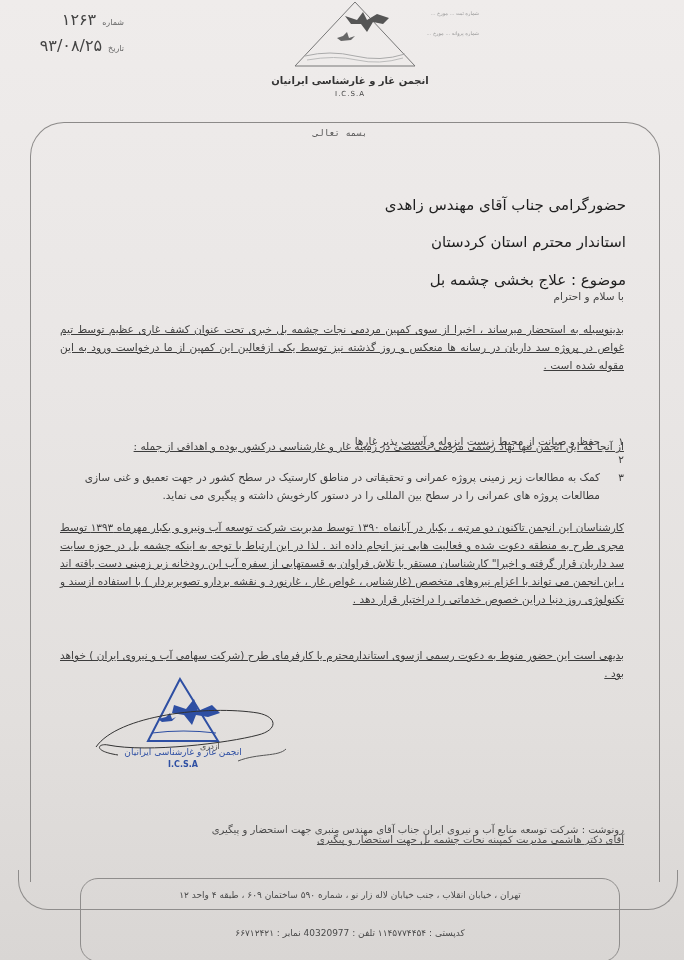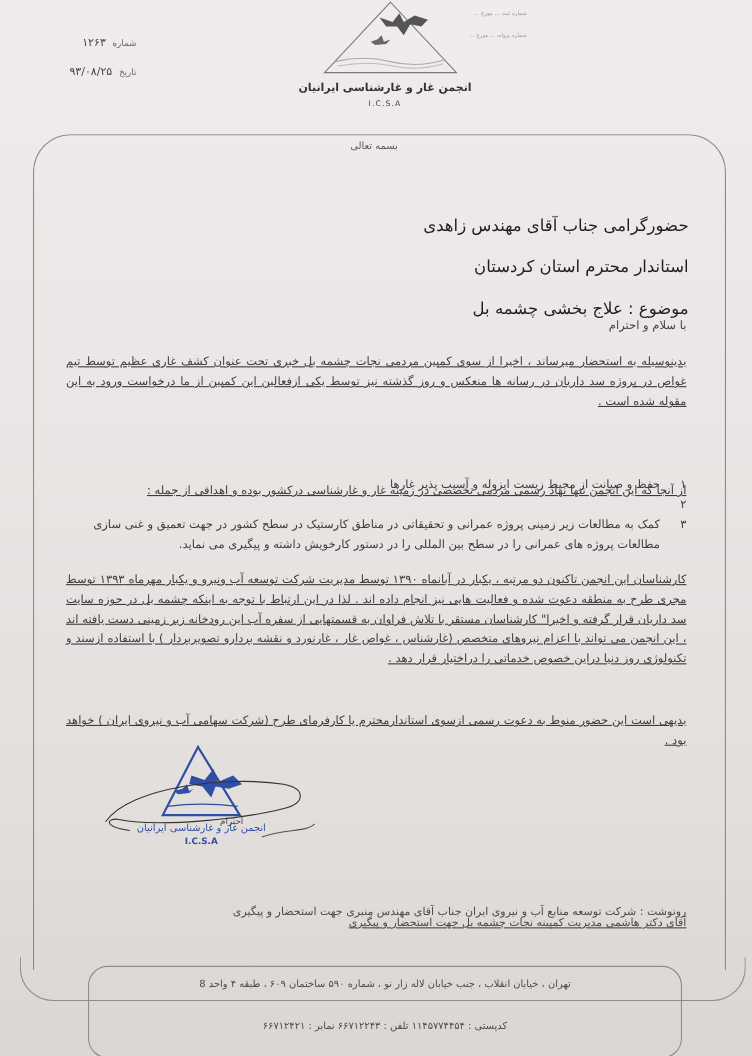--- a/index.html
+++ b/index.html
@@ -6,33 +6,33 @@
   body {
     width:684px; height:960px; overflow:hidden; position:relative;
     background: linear-gradient(180deg,#efeceb 0%,#e9e6e5 40%,#e2dfdd 75%,#d9d6d4 100%);
     font-family:"DejaVu Sans", sans-serif; color:#2b2b2b;
   }
   .abs { position:absolute; }
   
   .hdr-left { left:14px; top:10px; width:110px; direction:rtl; font-size:10px; color:#555; }
   .hdr-left .row { display:flex; gap:6px; align-items:baseline; justify-content:flex-start; height:26px; }
   .hdr-left .lbl { font-size:8px; color:#666; }
-  .hdr-left .val { font-size:10px; letter-spacing:0.5px; color:#444;margin-top:24px; }
+  .hdr-left .val { font-size:16px; letter-spacing:0.5px; color:#444; }
   .hdr-right { right:205px; top:10px; width:110px; font-size:5px; color:#999; direction:rtl; }
   .hdr-right div { height:20px; white-space:nowrap; }
   .logo { left:285px; top:0; width:140px; height:96px; }
   .org-name { left:255px; top:75px; width:190px; text-align:center; font-size:10px; font-weight:bold; color:#333; }
   .org-abbr { left:255px; top:90px; width:190px; text-align:center; font-size:7px; color:#444; letter-spacing:1px; direction:ltr; }
   
   .frame {
     left:30px; top:122px; width:630px; height:760px;
     border:1.4px solid #8c8a89; border-bottom:none; border-radius:34px 34px 0 0;
     box-sizing:border-box;
   }
-  .bismillah { left:300px; top:128px; width:80px; text-align:center; font-size:9px; color:#555; }
+  .bismillah { left:300px; top:128px; width:80px; text-align:center; font-size:9px; color:#555;font-family:Liberation Mono, monospace; }
   .addr { right:58px; font-weight:normal; font-size:15px; color:#1e1e1e; white-space:nowrap;margin-top:28px; }
   .p { right:60px; left:60px; font-size:10.5px; line-height:18px; color:#3d3d3d; text-align:justify; direction:rtl;text-decoration:underline; }
   .salam { right:60px; top:290px; font-size:10.5px; color:#444; }
   ol.list { list-style:none; margin:0; padding:0; right:60px; left:60px; top:432px; font-size:10.5px; line-height:18px; color:#3d3d3d; }
   ol.list li { display:flex; gap:14px; }
   ol.list .num { width:10px; flex:none; }
   
   .stamp { left:88px; top:675px; width:200px; height:100px; }
   .cc { right:60px; left:150px; font-size:10px; color:#4a4a4a; line-height:28px; }
   
@@ -107,20 +107,20 @@
 <svg class="abs stamp" viewBox="0 0 200 100">
   <polygon points="92,4 60,66 130,66" fill="none" stroke="#2e4fa3" stroke-width="2"></polygon>
   <path d="M86,30 L98,34 L106,24 L110,36 L124,30 L132,38 L120,42 L108,40 L104,50 L96,40 L84,38 Z" fill="#2e4fa3"></path>
   <path d="M70,44 L78,42 L82,38 L84,44 L88,42 L84,46 L74,47 Z" fill="#2e4fa3"></path>
   <path d="M64,58 Q95,54 128,58" stroke="#2e4fa3" fill="none" stroke-width="1.2"></path>
   <text x="95" y="80" font-size="9" fill="#2e4fa3" text-anchor="middle" font-family="DejaVu Sans, sans-serif">انجمن غار و غارشناسی ایرانیان</text>
   <text x="95" y="92" font-size="8" fill="#2e4fa3" text-anchor="middle" font-family="DejaVu Sans, sans-serif" font-weight="bold">I.C.S.A</text>
   <path d="M8,72 C30,40 120,30 170,38 C190,42 190,55 170,60 C140,68 60,78 20,70 C10,68 4,76 30,80" fill="none" stroke="#333" stroke-width="1"></path>
   <path d="M150,86 C170,78 190,82 198,74" fill="none" stroke="#555" stroke-width="1"></path>
 </svg>
-<div class="abs" style="left:200px; top:742px; font-size:8px; color:#444;">احترام</div>
+<div class="abs" style="left:200px; top:742px; font-size:8px; color:#444;">ازدری</div>
 
 <div class="abs cc" style="top:796px;margin-top:20px;">رونوشت : شرکت توسعه منابع آب و نیروی ایران جناب آقای مهندس منبری جهت استحضار و پیگیری</div>
 <div class="abs cc" style="top:826px;text-decoration:underline;">آقای دکتر هاشمی مدیریت کمپینه نجات چشمه بل جهت استحضار و پیگیری</div>
 
 <div class="abs footer-box"></div>
-<div class="abs footer-addr">تهران ، خیابان انقلاب ، جنب خیابان لاله زار نو ، شماره ۵۹۰ ساختمان ۶۰۹ ، طبقه ۴ واحد 8</div>
-<div class="abs footer-phones">کدپستی : ۱۱۴۵۷۷۴۴۵۴ تلفن : ۶۶۷۱۲۲۴۳ نمابر : ۶۶۷۱۲۴۲۱</div>
+<div class="abs footer-addr">تهران ، خیابان انقلاب ، جنب خیابان لاله زار نو ، شماره ۵۹۰ ساختمان ۶۰۹ ، طبقه ۴ واحد ۱۲</div>
+<div class="abs footer-phones">کدپستی : ۱۱۴۵۷۷۴۴۵۴ تلفن : 40320977 نمابر : ۶۶۷۱۲۴۲۱</div>
 
 </body></html>

